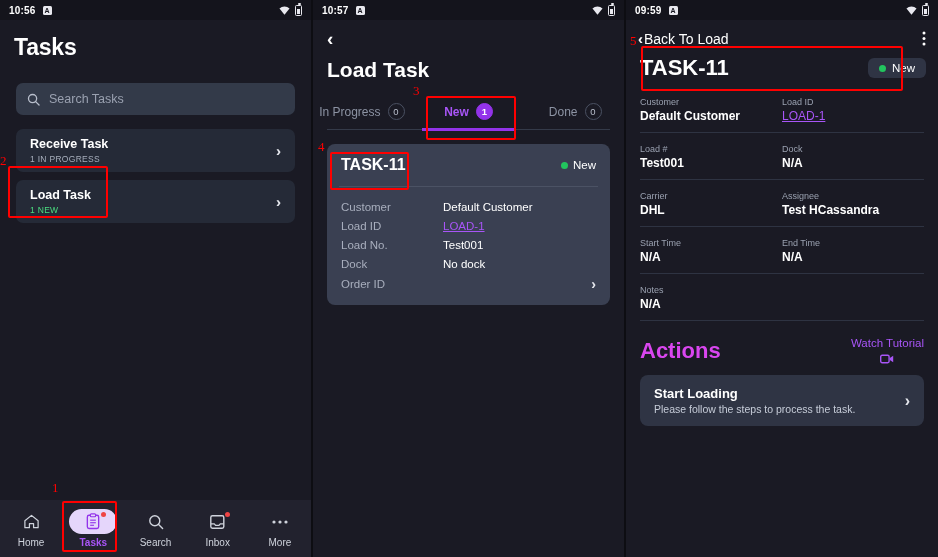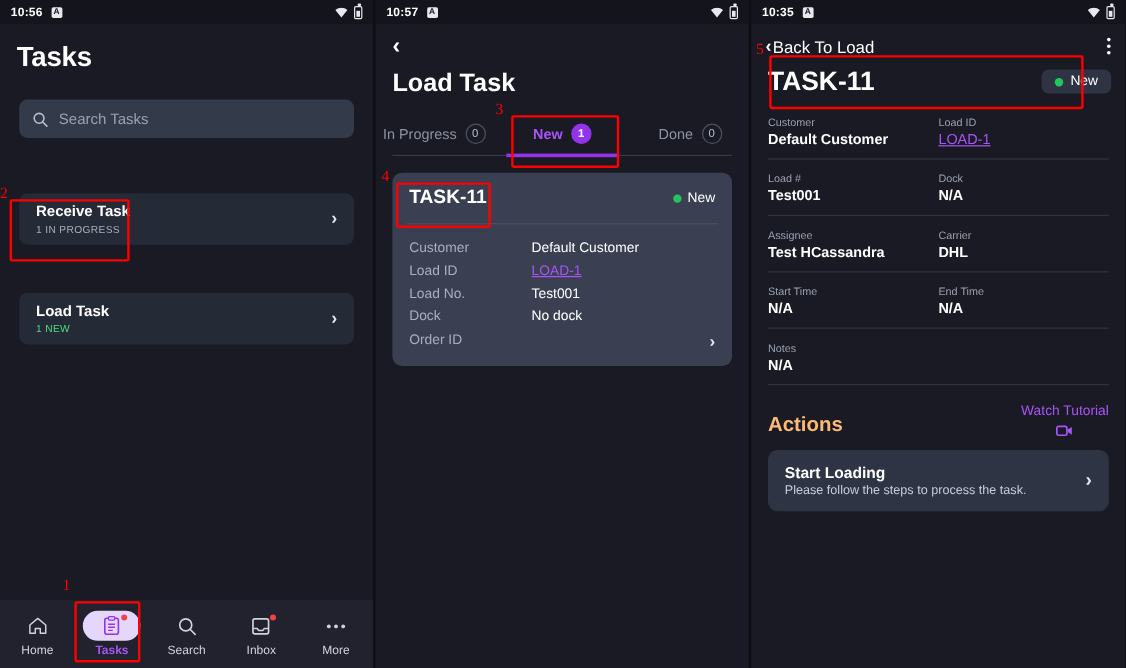--- a/index.html
+++ b/index.html
@@ -41,21 +41,21 @@
   .searchbar {
     margin:22px 16px 0 16px; height:32px; background:#333a49; border-radius:7px;
     display:flex; align-items:center; padding:4px 11px; gap:9px;
   }
   .search-ph { color:#9aa1b0; font-size:12.5px; }
   .svg-ico { display:block; }
 
   .tasklist { margin-top:14px; padding:0 16px; display:flex; flex-direction:column; gap:8px; }
   .task-row {
     background:#252a37; border-radius:7px; height:43px;
-    display:flex; align-items:center; padding:12px 14px; position:relative;margin-top:32px;
+    display:flex; align-items:center; padding:12px 14px; position:relative;
   }
   .task-row .tname { color:#fff; font-size:12.5px; font-weight:bold; line-height:1.25; }
   .task-row .tsub { font-size:8.5px; letter-spacing:.3px; margin-top:2px; }
   .sub-prog { color:#a6adbb; }
   .sub-new { color:#4ade80; }
   .chev { margin-left:auto; color:#e6e8ee; font-size:15px; font-weight:bold; line-height:1; }
 
   
   .navbar {
     position:absolute; left:0; bottom:0; width:100%; height:57px;
@@ -108,21 +108,21 @@
     display:flex; align-items:center; gap:6px; color:#fff; font-size:11.5px;
   }
   .fields { margin:14px 14px 0 14px; }
   .frow { display:flex; padding:2px 0 9px; }
   .fcell { width:50%; }
   .fkey { color:#9aa1b0; font-size:9px; margin-bottom:2px; }
   .fval { color:#fff; font-size:12px; font-weight:bold; }
   .fval.link { color:#a855f7; text-decoration:underline; font-weight:normal; }
   .fsep { height:1px; background:#2e3342; margin-bottom:9px; }
   .actions-head { display:flex; align-items:flex-end; margin:16px 14px 0 14px; }
-  .actions-title { color:#fdba74; font-size:17px; font-weight:bold; }
+  .actions-title { color:#d946ef; font-size:22px; font-weight:bold; }
   .watch { margin-left:auto; color:#a855f7; font-size:11.5px; display:flex; align-items:center; gap:5px;flex-direction:column; }
   .action-card {
     margin:11px 14px 0 14px; background:#2f3444; border-radius:8px;
     padding:11px 14px; display:flex; align-items:center;
   }
   .act-title { color:#fff; font-size:13px; font-weight:bold; }
   .act-sub { color:#c6ccd8; font-size:10.5px; margin-top:2px; }
   .act-chev { margin-left:auto; color:#e6e8ee; font-size:16px; font-weight:bold; line-height:1; }
 
   
@@ -303,21 +303,21 @@
     </div>
 
     <div class="anno-box" style="left:113px; top:96px; width:90px; height:44px;"></div>
     <span class="anno-num" style="left:100px; top:83px;">3</span>
     <div class="anno-box" style="left:17px; top:152px; width:79px; height:38px;"></div>
     <span class="anno-num" style="left:5px; top:139px;">4</span>
   </div>
 
   <div class="panel p3">
     <div class="statusbar">
-      <span class="sb-time">10:35</span>
+      <span class="sb-time">09:59</span>
       <span class="sb-appicon">A</span>
       <span class="sb-right">
         <svg class="ico-wifi svg-ico" viewBox="0 0 12 9">
           <path d="M6 9 L0.5 2.2 A8 8 0 0 1 11.5 2.2 Z" fill="#e8e8ee"></path>
         </svg>
         <span class="ico-batt"></span>
       </span>
     </div>
 
     <div class="p3-top">
@@ -362,26 +362,26 @@
         </div>
         <div class="fcell">
           <div class="fkey">Dock</div>
           <div class="fval">N/A</div>
         </div>
       </div>
       <div class="fsep"></div>
 
       <div class="frow">
         <div class="fcell">
+          <div class="fkey">Carrier</div>
+          <div class="fval">DHL</div>
+        </div>
+        <div class="fcell">
           <div class="fkey">Assignee</div>
           <div class="fval">Test HCassandra</div>
-        </div>
-        <div class="fcell">
-          <div class="fkey">Carrier</div>
-          <div class="fval">DHL</div>
         </div>
       </div>
       <div class="fsep"></div>
 
       <div class="frow">
         <div class="fcell">
           <div class="fkey">Start Time</div>
           <div class="fval">N/A</div>
         </div>
         <div class="fcell">

